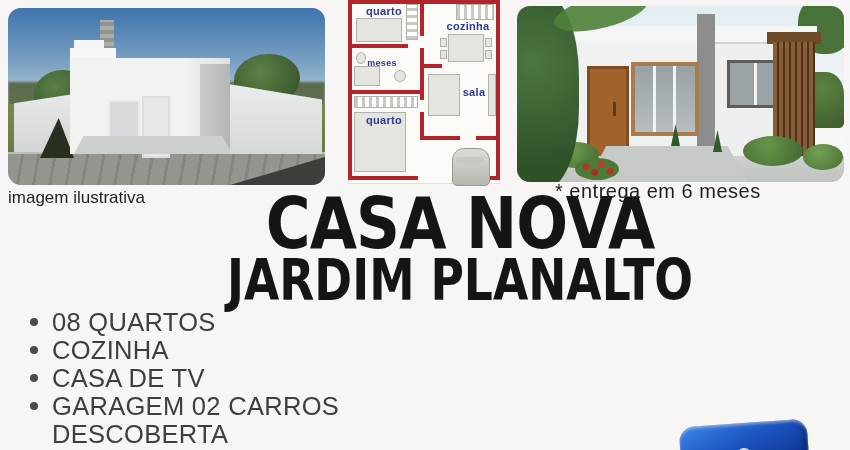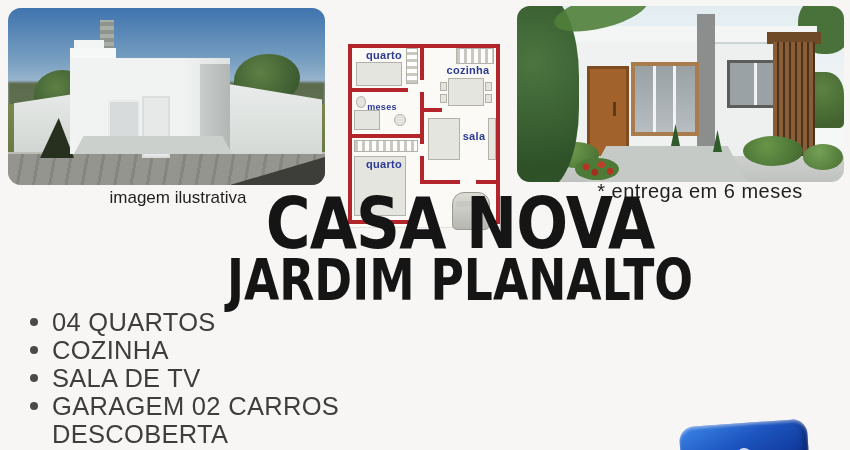--- a/index.html
+++ b/index.html
@@ -60,31 +60,31 @@
   .rp-flowers{left:58px;top:152px;width:44px;height:22px;border-radius:50%;
     background:radial-gradient(circle at 25% 40%,#b43524 3px,transparent 4px),
                radial-gradient(circle at 60% 30%,#c03d2a 3px,transparent 4px),
                radial-gradient(circle at 80% 60%,#b43524 3px,transparent 4px),
                radial-gradient(circle at 45% 65%,#a32f1f 3px,transparent 4px),#4e7a38;}
   .rp-cone{width:9px;height:22px;background:#2f5a2a;clip-path:polygon(50% 0,100% 100%,0 100%);}
   .rp-cone.c1{left:154px;top:118px;}
   .rp-cone.c2{left:196px;top:124px;}
 
   
-  #floorplan{left:348px;top:0;width:152px;height:184px;background:#fbfaf6;box-shadow:0 0 0 1px #e3e1da inset;margin-top:44px;}
+  #floorplan{left:348px;top:0;width:152px;height:184px;background:#fbfaf6;box-shadow:0 0 0 1px #e3e1da inset;}
   .w{position:absolute;background:#b3252b;}
   .f{position:absolute;background:#e5e5df;border:1px solid #b2b2aa;box-sizing:border-box;}
   .hatch{background:repeating-linear-gradient(90deg,#c9c9c1 0 3px,#ffffff 3px 7px);}
   .hatchv{background:repeating-linear-gradient(0deg,#c9c9c1 0 3px,#ffffff 3px 7px);}
   .room-label{position:absolute;color:#2b3a96;font-weight:bold;font-size:11px;text-align:center;letter-spacing:.3px;}
   .fp-car{position:absolute;left:104px;top:148px;width:36px;height:36px;border:1px solid #9a9a93;border-radius:12px 12px 5px 5px;background:linear-gradient(180deg,#dcdcd7,#b7b7b1);}
   .fp-car::after{content:"";position:absolute;left:3px;top:8px;width:28px;height:6px;background:#c8c8c2;border-radius:3px;}
 
   
-  .caption{position:absolute;color:#1f1f1f;text-align:center;}
+  .caption{position:absolute;color:#1f1f1f;}
   #caption-left{left:8px;top:188px;width:340px;font-size:17px;}
   #caption-right{left:555px;top:180px;width:290px;font-size:20px;letter-spacing:.5px;}
   #title{left:70px;top:193px;width:780px;text-align:center;font-family:"DejaVu Sans",sans-serif;
          font-weight:bold;color:#151515;font-size:71px;line-height:62px;letter-spacing:-1px;
          transform:scaleX(.86);transform-origin:50% 50%;}
   #subtitle{left:70px;top:255px;width:780px;text-align:center;font-family:"DejaVu Sans",sans-serif;
          font-weight:bold;color:#151515;font-size:57px;line-height:50px;letter-spacing:0;
          transform:scaleX(.8);transform-origin:50% 50%;}
   #features{left:24px;top:308px;width:356px;list-style:none;margin:0;padding:0;}
   #features li{position:relative;padding-left:28px;font-size:25.5px;line-height:28px;color:#3e3e3e;letter-spacing:.3px;}
@@ -200,29 +200,29 @@
     <div class="abs rp-frond"></div>
   </div>
   <div class="caption" id="caption-right">* entrega em 6 meses</div>
 
   <div class="abs" id="title">CASA NOVA</div>
   <div class="abs" id="subtitle">JARDIM PLANALTO</div>
 
   <ul class="abs" id="features">
     <li>
       <span class="dot"></span>
-      <span>04 QUARTOS</span>
+      <span>08 QUARTOS</span>
     </li>
     <li>
       <span class="dot"></span>
       <span>COZINHA</span>
     </li>
     <li>
       <span class="dot"></span>
-      <span>SALA DE TV</span>
+      <span>CASA DE TV</span>
     </li>
     <li>
       <span class="dot"></span>
       <span>GARAGEM 02 CARROS DESCOBERTA</span>
     </li>
     <li>
       
       <span>OTIMA LOCALIZACAO</span>
     </li>
   </ul>

